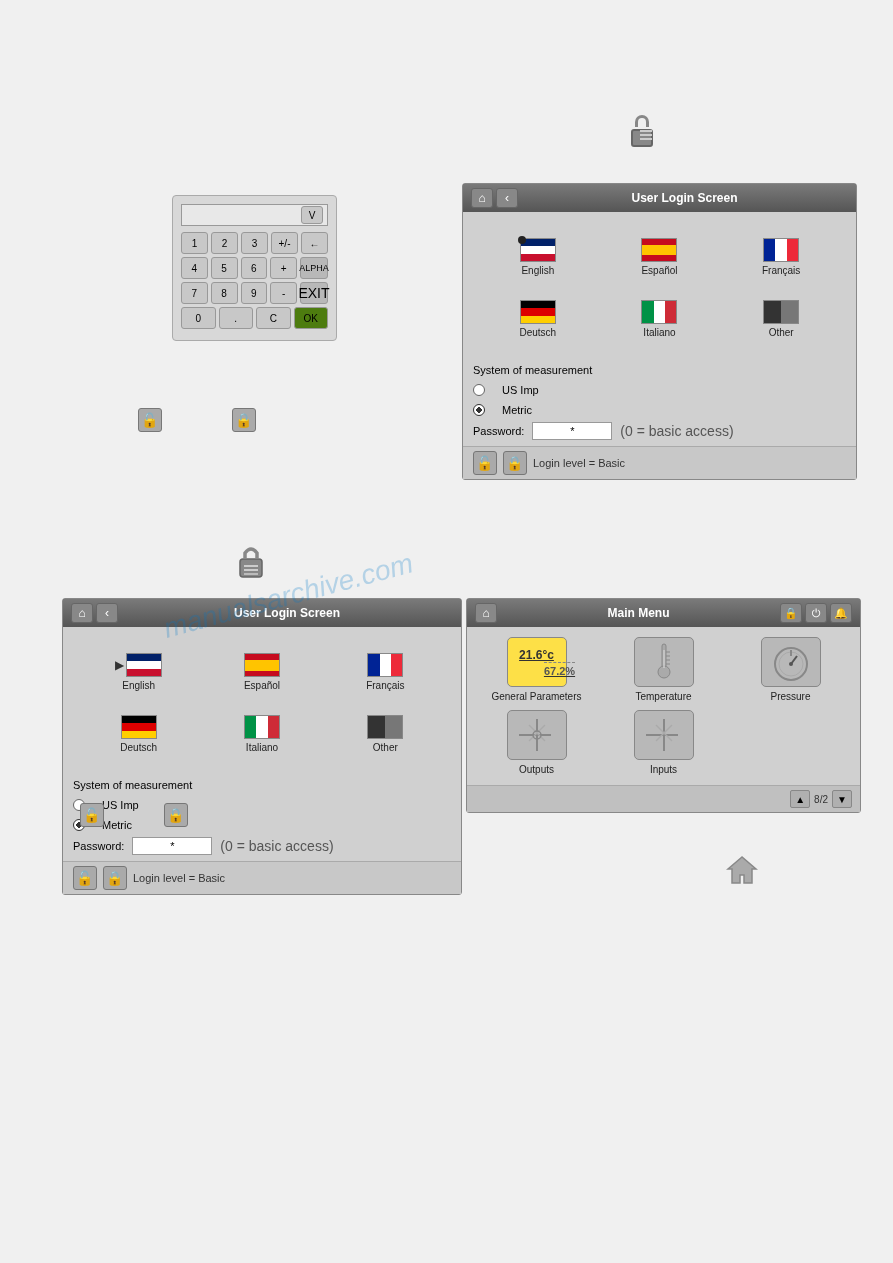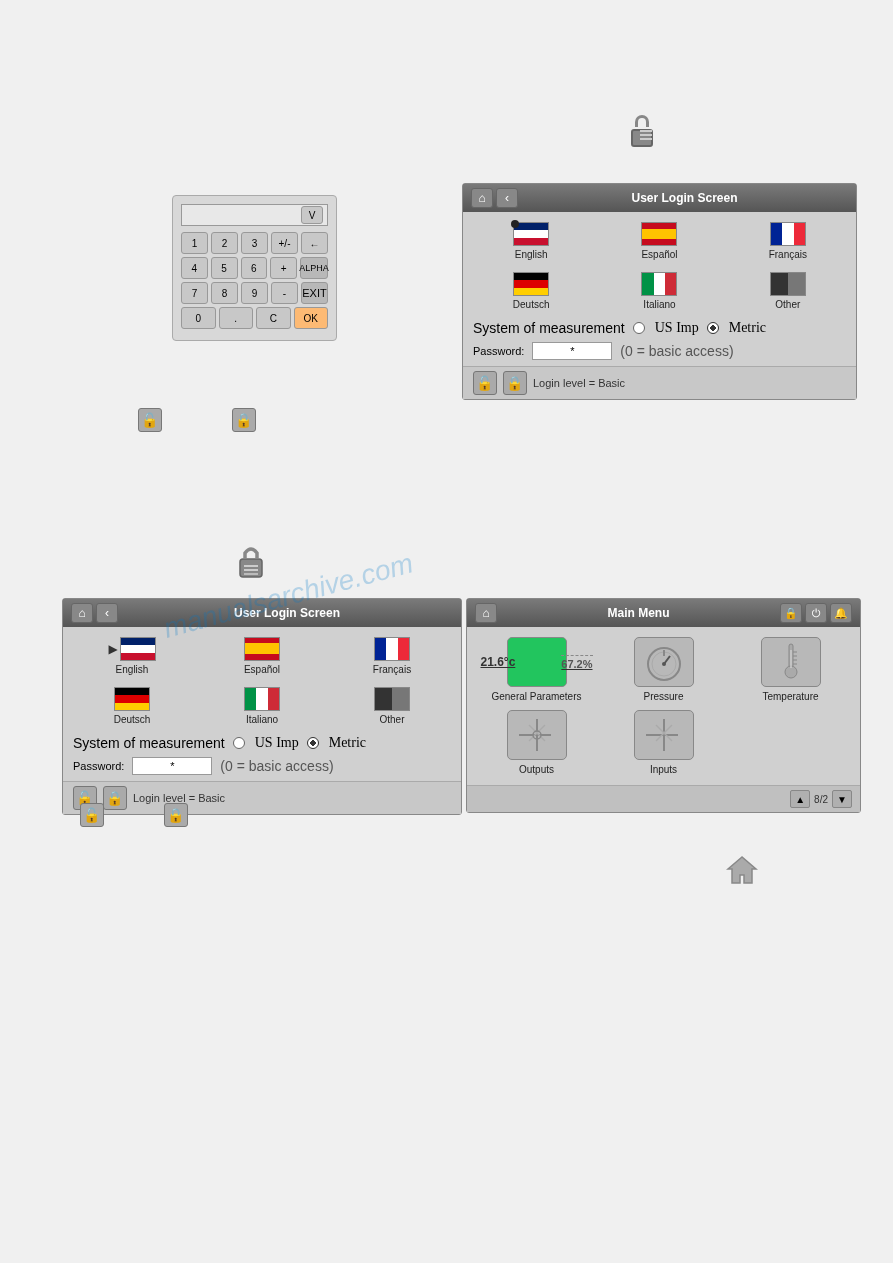--- a/index.html
+++ b/index.html
@@ -81,24 +81,24 @@
       align-items: center;
       justify-content: center;
       flex: 1;
     }
     .keypad-btn.alpha {
       background: #b8b8b8;
       font-size: 9px;
     }
     .keypad-btn.exit {
       background: #b8b8b8;
-      font-size: 11px;
+      font-size: 14px;
     }
     .keypad-btn.ok {
-      background: #fdba74;
+      background: #4d7c0f;
     }
 
     
     .small-icons-row {
       position: absolute;
       top: 408px;
       left: 138px;
       display: flex;
       gap: 70px;
     }
@@ -138,22 +138,22 @@
       justify-content: center;
       cursor: pointer;
       margin-right: 3px;
       color: white;
       font-size: 12px;
     }
 
     .lang-grid {
       display: grid;
       grid-template-columns: repeat(3, 1fr);
-      gap: 12px;
-      padding: 10px;
+      gap: 24px;
+      padding: 26px;
     }
     .lang-item {
       display: flex;
       flex-direction: column;
       align-items: center;
       gap: 3px;
       cursor: pointer;
     }
     .flag-icon {
       width: 36px;
@@ -195,31 +195,30 @@
     .flag-other-left { width: 50%; height: 100%; background: #333; }
     .flag-other-right { width: 50%; height: 100%; background: #777; }
 
     .lang-label {
       font-size: 10px;
       color: #222;
     }
 
     .measurement-row {
       display: flex;
-      align-items: center;
       padding: 0 10px 6px;
-      font-size: 14px;
+      font-size: 11px;
       gap: 8px;
+      flex-direction: column;
     }
     .radio-option {
       display: flex;
       align-items: center;
-      gap: 10px;
+      gap: 17px;
       cursor: pointer;
-      font-family: Liberation Serif, serif;
     }
     .radio-circle {
       width: 12px;
       height: 12px;
       border: 1px solid #666;
       border-radius: 50%;
       background: white;
     }
     .radio-circle.selected {
       background: radial-gradient(circle, #333 40%, white 40%);
@@ -336,22 +335,22 @@
       height: 50px;
       background: #b8b8b8;
       border: 1px solid #888;
       border-radius: 5px;
       display: flex;
       align-items: center;
       justify-content: center;
       font-size: 22px;
     }
     .menu-icon-box.gen-params {
-      background: #22c55e;
-      flex-direction: row;
+      background: #fde047;
+      flex-direction: column;
       font-size: 11px;
       font-weight: bold;
       color: #333;
       padding: 4px;
       text-decoration: underline;
     }
     .menu-item-label {
       font-size: 10px;
       color: #222;
       text-align: center;
@@ -723,53 +722,53 @@
       <div class="header-icon-btn">🔔</div>
     </div>
     <div class="menu-grid">
 
       <div class="menu-item">
         <div class="menu-icon-box gen-params">
           <span style="font-size:12px;font-weight:bold;color:#333;">21.6°c</span>
           <span style="font-size:11px;color:#555;border-top:1px dashed #888;padding-top:2px;margin-left:46px;">67.2%</span>
         </div>
         <span class="menu-item-label">General Parameters</span>
-      </div>
-
-      <div class="menu-item">
-        <div class="menu-icon-box">
-          <svg width="44" height="40" viewBox="0 0 44 40">
-            <circle cx="22" cy="22" r="16" fill="none" stroke="#888" stroke-width="2"></circle>
-            <circle cx="22" cy="22" r="12" fill="none" stroke="#aaa" stroke-width="1"></circle>
-            <line x1="22" y1="8" x2="22" y2="14" stroke="#888" stroke-width="2"></line>
-            <line x1="22" y1="22" x2="28" y2="14" stroke="#555" stroke-width="2"></line>
-            <circle cx="22" cy="22" r="2" fill="#555"></circle>
-          </svg>
-        </div>
-        <span class="menu-item-label">Pressure</span>
       </div>
 
       <div class="menu-item">
         <div class="menu-icon-box">
           <svg width="30" height="40" viewBox="0 0 30 40">
             <rect x="13" y="2" width="4" height="24" rx="2" fill="#aaa" stroke="#888" stroke-width="1"></rect>
             <circle cx="15" cy="30" r="6" fill="#aaa" stroke="#888" stroke-width="1"></circle>
             <line x1="15" y1="26" x2="15" y2="8" stroke="#ccc" stroke-width="1.5"></line>
             <line x1="17" y1="10" x2="21" y2="10" stroke="#888" stroke-width="1"></line>
             <line x1="17" y1="14" x2="21" y2="14" stroke="#888" stroke-width="1"></line>
             <line x1="17" y1="18" x2="21" y2="18" stroke="#888" stroke-width="1"></line>
             <line x1="17" y1="22" x2="21" y2="22" stroke="#888" stroke-width="1"></line>
           </svg>
         </div>
         <span class="menu-item-label">Temperature</span>
       </div>
 
       <div class="menu-item">
         <div class="menu-icon-box">
           <svg width="44" height="40" viewBox="0 0 44 40">
+            <circle cx="22" cy="22" r="16" fill="none" stroke="#888" stroke-width="2"></circle>
+            <circle cx="22" cy="22" r="12" fill="none" stroke="#aaa" stroke-width="1"></circle>
+            <line x1="22" y1="8" x2="22" y2="14" stroke="#888" stroke-width="2"></line>
+            <line x1="22" y1="22" x2="28" y2="14" stroke="#555" stroke-width="2"></line>
+            <circle cx="22" cy="22" r="2" fill="#555"></circle>
+          </svg>
+        </div>
+        <span class="menu-item-label">Pressure</span>
+      </div>
+
+      <div class="menu-item">
+        <div class="menu-icon-box">
+          <svg width="44" height="40" viewBox="0 0 44 40">
             <line x1="22" y1="4" x2="22" y2="36" stroke="#888" stroke-width="2"></line>
             <line x1="4" y1="20" x2="36" y2="20" stroke="#888" stroke-width="2"></line>
             <line x1="14" y1="10" x2="30" y2="26" stroke="#aaa" stroke-width="1.5"></line>
             <line x1="30" y1="10" x2="14" y2="26" stroke="#aaa" stroke-width="1.5"></line>
             <circle cx="22" cy="20" r="4" fill="none" stroke="#888" stroke-width="1.5"></circle>
           </svg>
         </div>
         <span class="menu-item-label">Outputs</span>
       </div>
 

